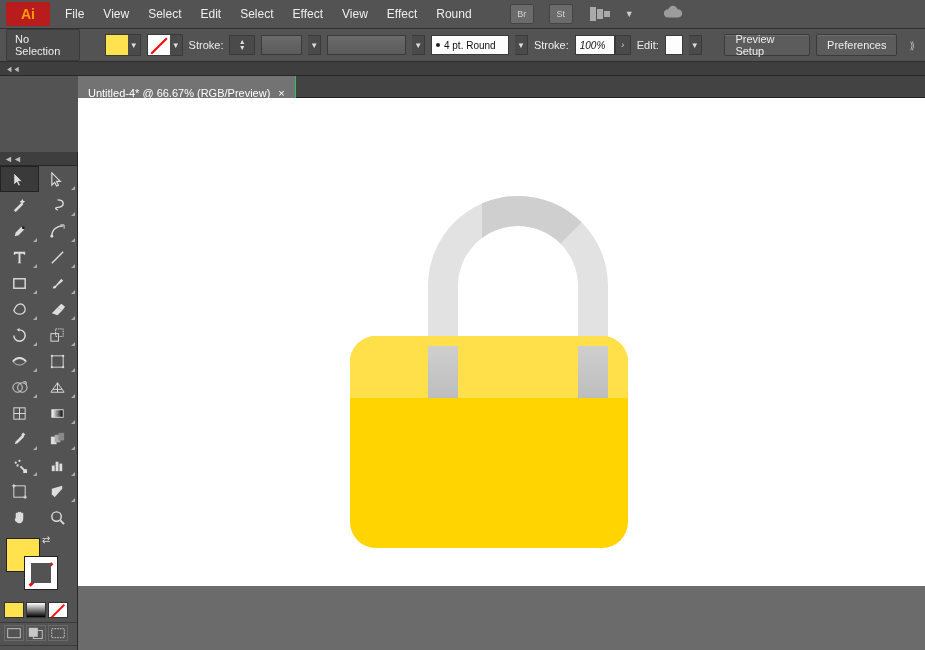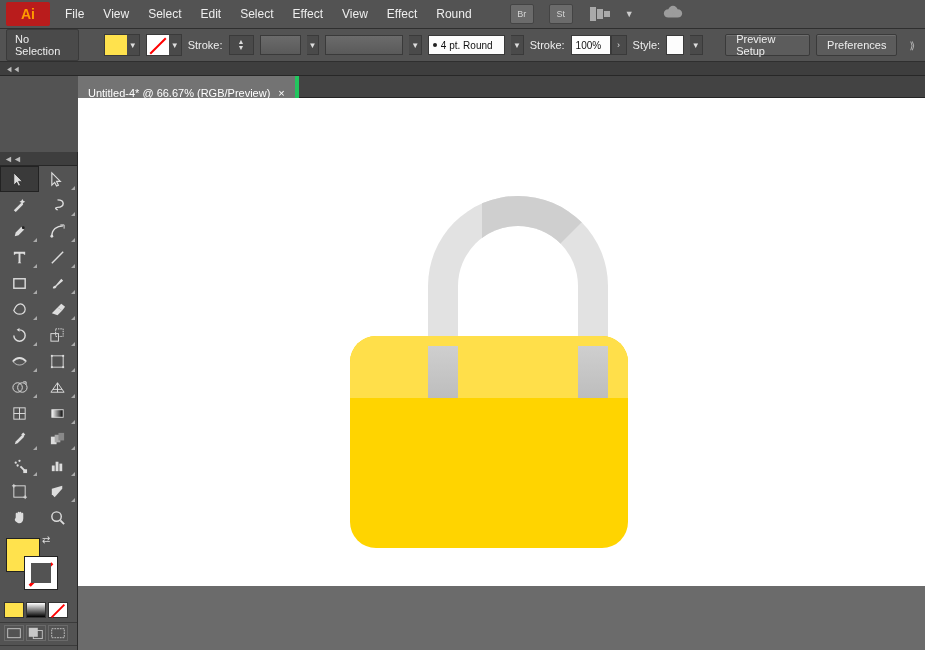--- a/index.html
+++ b/index.html
@@ -25,33 +25,33 @@
   .no-stroke { position:relative; background:#fff;}
   .no-stroke:before { content:""; position:absolute; left:0; right:0; top:50%; border-top:2px solid red; transform: rotate(-45deg);}
   .stroke-label { color:#eee;}
   .spin-box { width:28px; height:20px; background:#4a4a4a; border:1px solid #3a3a3a; display:flex; flex-direction:column; align-items:center; justify-content:center; font-size:7px; color:#ddd;}
   .spin-box span{line-height:6px;}
   .long-field { height:20px; border:1px solid #3a3a3a; background: linear-gradient(#6b6b6b,#5a5a5a);}
   .brush-field { width:88px;}
   .dd-right { width:14px; height:20px; background:#4a4a4a; border:1px solid #3a3a3a; border-left:none; display:flex;align-items:center;justify-content:center;font-size:8px;color:#ddd;}
   .round-field { width:86px; height:20px; background:#fdfdfd; color:#111; border:1px solid #3a3a3a; display:flex; align-items:center; padding:0 4px; font-size:10px; gap:4px;}
   .round-field .dot{width:4px;height:4px;border-radius:50%;background:#222;}
-  .opacity-box{ display:flex; align-items:center;}
+  .opacity-box{ display:flex; align-items:center;font-style:italic;}
   .opacity-input{ width:40px; height:20px; background:#fdfdfd; color:#111; border:1px solid #3a3a3a; font-size:10px; display:flex;align-items:center; padding-left:4px;}
   .style-swatch{ width:20px; height:20px; background:#fdfdfd; border:1px solid #3a3a3a;}
   .push-btn { height:22px; background:#5c5c5c; border:1px solid #3a3a3a; border-radius:2px; color:#eee; padding:0 10px; font-size:11px; display:flex; align-items:center; box-shadow: inset 0 1px 0 #6f6f6f;}
   .flex-spacer{flex:1;}
   .arrow-btn{ width:16px; height:20px; background:#4a4a4a; border:1px solid #3a3a3a; display:flex;align-items:center;justify-content:center;font-size:9px;color:#ddd;}
 
   
   .dock-strip { height:14px; background:#3e3e3e; border-bottom:1px solid #272727; display:flex; align-items:center; padding-left:4px;}
   .dock-strip .arr { font-size:9px; color:#bbb; transform: scaleX(0.8);}
   .workspace { position:absolute; top:76px; bottom:0; left:0; right:0;}
   .tab-strip { position:absolute; left:78px; right:0; top:0; height:22px; background:#434343; border-bottom:1px solid #242424; display:flex;}
-  .doc-tab { height:34px; background:#737373; color:#fff; font-size:11px; display:flex; align-items:center; padding:0 10px; gap:8px; border-right:4px solid #22c55e;}
+  .doc-tab { height:34px; background:#737373; color:#fff; font-size:11px; display:flex; align-items:center; padding:0 10px; gap:8px; border-right:1px solid #22c55e;}
   .doc-tab .x{ font-size:11px; cursor:default;}
   .canvas-wrap { position:absolute; left:78px; right:0; top:22px; height:488px; background:#fff; overflow:hidden;}
   .artboard-gray { position:absolute; left:78px; top:510px; right:0; bottom:0; background:#6b6b6b;}
   
   .lock { position:absolute; left:340px; top:98px; }
   .shackle-outer { width:180px; height:200px; border:30px solid #e2e2e2; border-bottom:none; border-radius:90px 90px 0 0; position:absolute; left:10px; top:0;}
   .shackle-inner-shadow { width:180px; height:200px; border:30px solid #cfcfcf; border-bottom:none; border-right-color:transparent; border-left-color:transparent; border-radius:90px 90px 0 0; position:absolute; left:10px; top:0; clip-path: polygon(30% 0, 100% 0, 100% 100%, 30% 100%);}
   .lock-body { position:absolute; top:140px; left:-68px; width:278px; height:212px; background:#ffd400; border-radius:26px;}
   .lock-top-lighten { position:absolute; top:140px; left:-68px; width:278px; height:62px; background:#ffdf4a; border-radius:26px 26px 0 0;}
   .shackle-front-left { position:absolute; left:10px; top:150px; width:30px; height:52px; background:linear-gradient(#cfcfcf,#bdbdbd);}
@@ -141,21 +141,21 @@
   <div class="round-field">
     <span class="dot"></span>
     <span>4 pt. Round</span>
   </div>
   <div class="dd-right">▼</div>
   <span>Stroke:</span>
   <div class="opacity-box">
     <div class="opacity-input">100%</div>
     <div class="arrow-btn">›</div>
   </div>
-  <span>Style:</span>
+  <span>Edit:</span>
   <div class="style-swatch"></div>
   <div class="dd-right">▼</div>
   <span style="width:12px"></span>
   <div class="push-btn">Preview Setup</div>
   <div class="push-btn">Preferences</div>
   <div class="flex-spacer"></div>
   <span style="color:#bbb;font-size:10px;margin-right:4px">⟫</span>
 </div>
 
 <div class="dock-strip">

